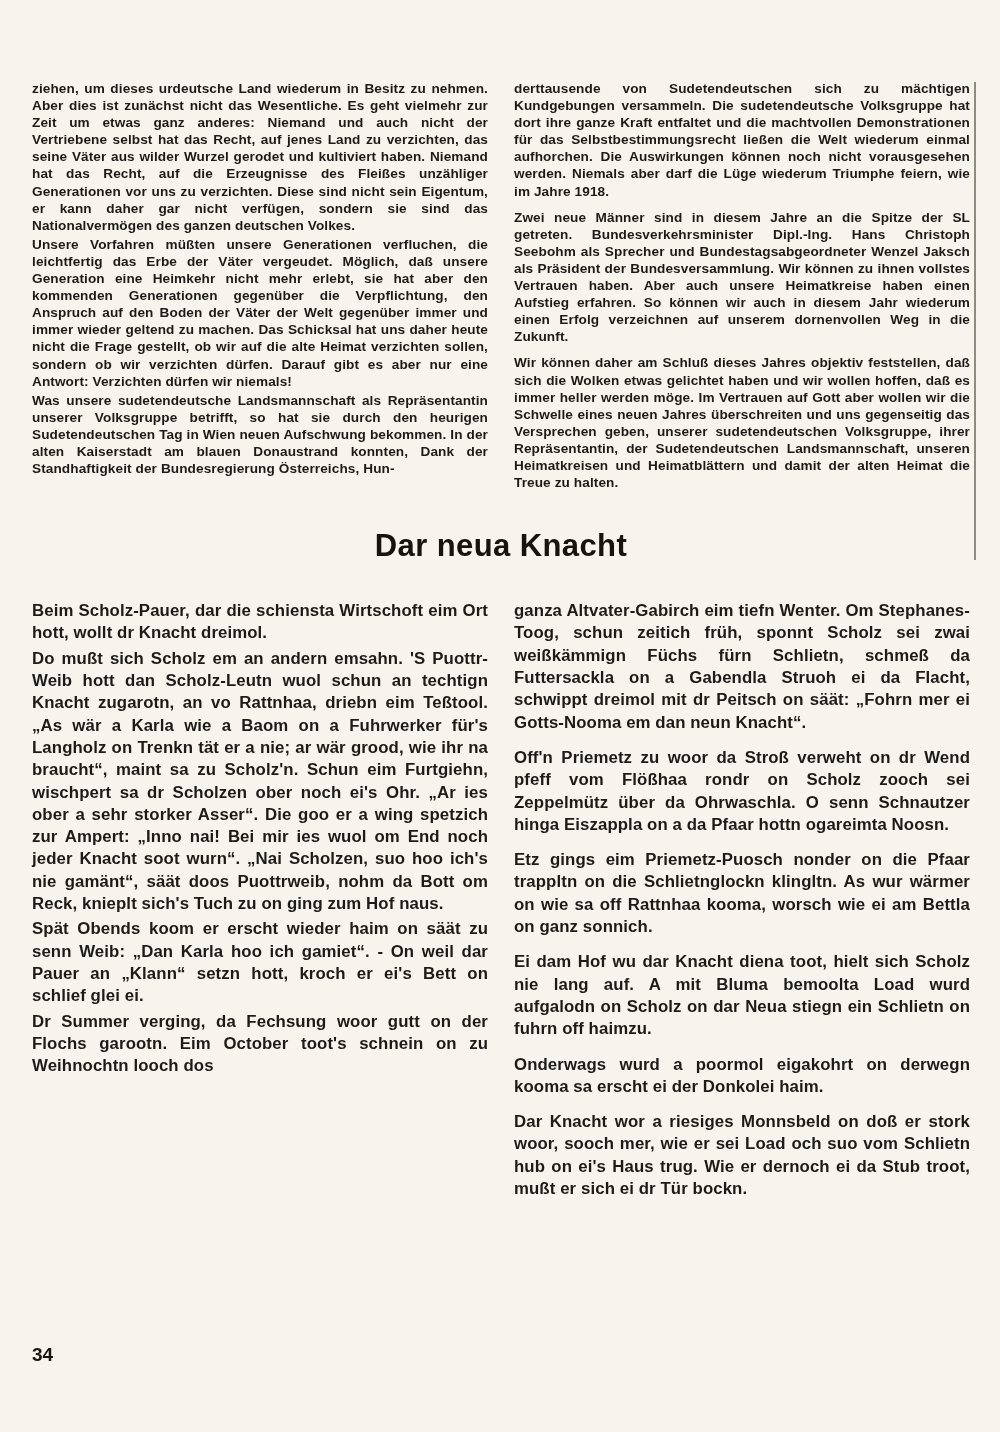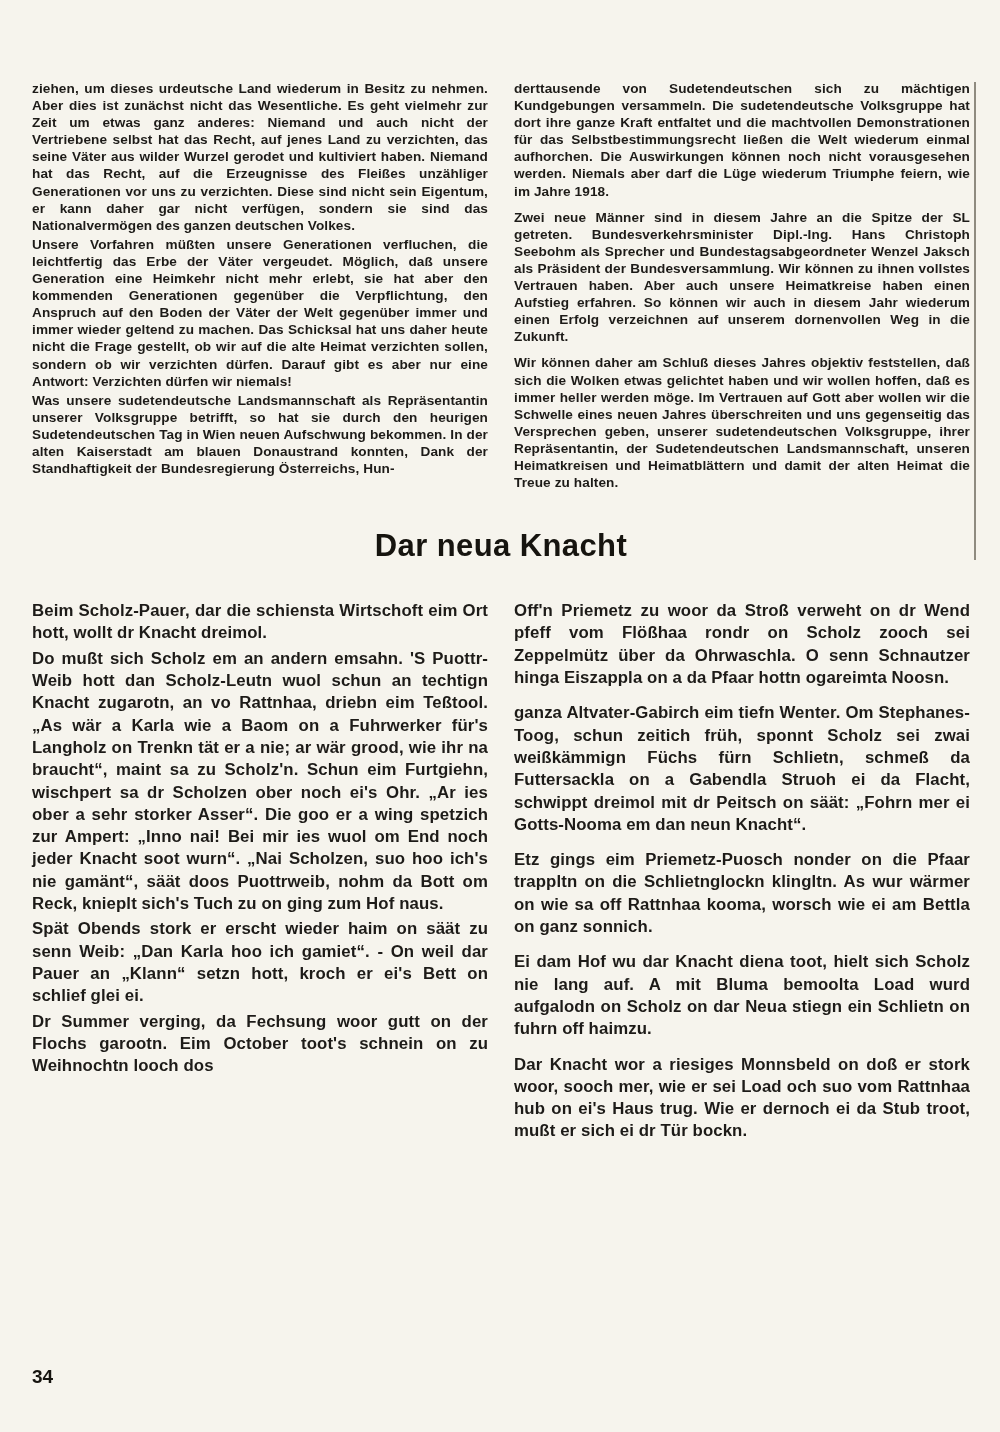--- a/index.html
+++ b/index.html
@@ -33,21 +33,21 @@
   }
 
   
   .story .col { font-size: 16.8px; line-height: 22.3px; letter-spacing: 0.1px; }
   .story .col-left p { margin-bottom: 3px; }
   .story .col-right p { margin-bottom: 13px; }
 
   .page-number {
     position: absolute;
     left: 32px;
-    bottom: 44px;
+    bottom: 66px;
     font-size: 19px;
     font-weight: 700;
     color: #16140f;
   }
 
   .edge-rule {
     position: absolute;
     right: 24px;
     top: 82px;
     width: 2px;
@@ -74,27 +74,28 @@
       <p>Wir können daher am Schluß dieses Jahres objektiv feststellen, daß sich die Wolken etwas gelichtet haben und wir wollen hoffen, daß es immer heller werden möge. Im Vertrauen auf Gott aber wollen wir die Schwelle eines neuen Jahres überschreiten und uns gegenseitig das Versprechen geben, unserer sudetendeutschen Volksgruppe, ihrer Repräsentantin, der Sudetendeutschen Landsmannschaft, unseren Heimatkreisen und Heimatblättern und damit der alten Heimat die Treue zu halten.</p>
     </div>
   </div>
 
   <h1 class="headline">Dar neua Knacht</h1>
 
   <div class="columns story">
     <div class="col col-left">
       <p>Beim Scholz-Pauer, dar die schiensta Wirtschoft eim Ort hott, wollt dr Knacht dreimol.</p>
       <p>Do mußt sich Scholz em an andern emsahn. 'S Puottr-Weib hott dan Scholz-Leutn wuol schun an techtign Knacht zugarotn, an vo Rattnhaa, driebn eim Teßtool. „As wär a Karla wie a Baom on a Fuhrwerker für's Langholz on Trenkn tät er a nie; ar wär grood, wie ihr na braucht“, maint sa zu Scholz'n. Schun eim Furtgiehn, wischpert sa dr Scholzen ober noch ei's Ohr. „Ar ies ober a sehr storker Asser“. Die goo er a wing spetzich zur Ampert: „Inno nai! Bei mir ies wuol om End noch jeder Knacht soot wurn“. „Nai Scholzen, suo hoo ich's nie gamänt“, säät doos Puottrweib, nohm da Bott om Reck, knieplt sich's Tuch zu on ging zum Hof naus.</p>
-      <p>Spät Obends stork er erscht wieder haim on säät zu senn Weib: „Dan Karla hoo ich gamiet“. - On weil dar Pauer an „Klann“ setzn hott, kroch er ei's Bett on schlief glei ei.</p>
+      <p>Spät Obends koom er erscht wieder haim on säät zu senn Weib: „Dan Karla hoo ich gamiet“. - On weil dar Pauer an „Klann“ setzn hott, kroch er ei's Bett on schlief glei ei.</p>
       <p>Dr Summer verging, da Fechsung woor gutt on der Flochs garootn. Eim October toot's schnein on zu Weihnochtn looch dos</p>
     </div>
     <div class="col col-right">
+      <p>ganza Altvater-Gabirch eim tiefn Wenter. Om Stephanes-Toog, schun zeitich früh, sponnt Scholz sei zwai weißkämmign Füchs fürn Schlietn, schmeß da Futtersackla on a Gabendla Struoh ei da Flacht, schwippt dreimol mit dr Peitsch on säät: „Fohrn mer ei Gotts-Nooma em dan neun Knacht“.</p>
       <p>Off'n Priemetz zu woor da Stroß verweht on dr Wend pfeff vom Flößhaa rondr on Scholz zooch sei Zeppelmütz über da Ohrwaschla. O senn Schnautzer hinga Eiszappla on a da Pfaar hottn ogareimta Noosn.</p>
-      <p>ganza Altvater-Gabirch eim tiefn Wenter. Om Stephanes-Toog, schun zeitich früh, sponnt Scholz sei zwai weißkämmign Füchs fürn Schlietn, schmeß da Futtersackla on a Gabendla Struoh ei da Flacht, schwippt dreimol mit dr Peitsch on säät: „Fohrn mer ei Gotts-Nooma em dan neun Knacht“.</p>
       <p>Etz gings eim Priemetz-Puosch nonder on die Pfaar trappltn on die Schlietnglockn klingltn. As wur wärmer on wie sa off Rattnhaa kooma, worsch wie ei am Bettla on ganz sonnich.</p>
       <p>Ei dam Hof wu dar Knacht diena toot, hielt sich Scholz nie lang auf. A mit Bluma bemoolta Load wurd aufgalodn on Scholz on dar Neua stiegn ein Schlietn on fuhrn off haimzu.</p>
-      <p>Dar Knacht wor a riesiges Monnsbeld on doß er stork woor, sooch mer, wie er sei Load och suo vom Rattnhaa hub on ei's Haus trug. Wie er dernoch ei da Stub troot, mußt er sich ei dr Tür bockn.</p>
+      <p>Onderwags wurd a poormol eigakohrt on derwegn kooma sa erscht ei der Donkolei haim.</p>
+      <p>Dar Knacht wor a riesiges Monnsbeld on doß er stork woor, sooch mer, wie er sei Load och suo vom Schlietn hub on ei's Haus trug. Wie er dernoch ei da Stub troot, mußt er sich ei dr Tür bockn.</p>
     </div>
   </div>
 
   <div class="page-number">34</div>
 
 </div>
 
 </body></html>

